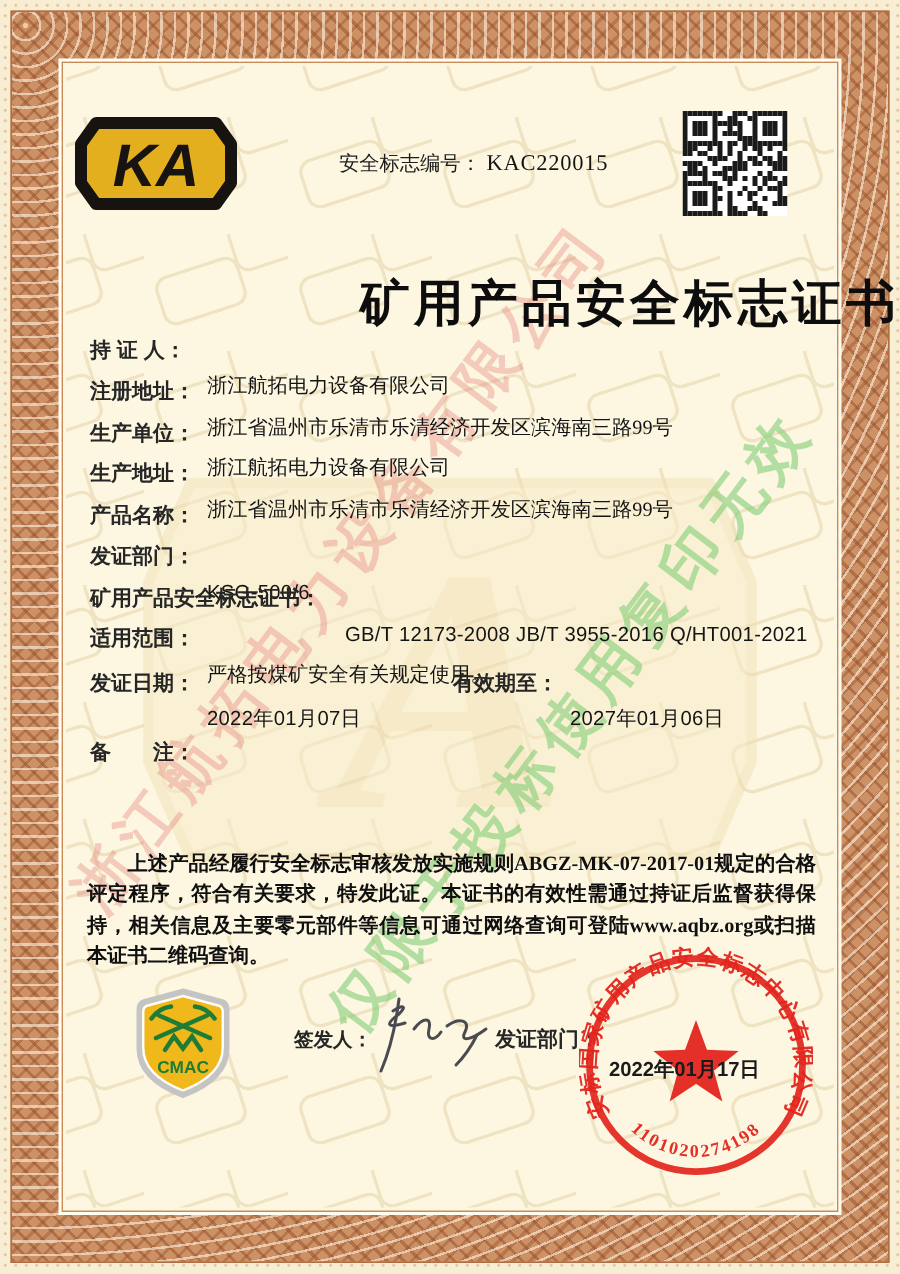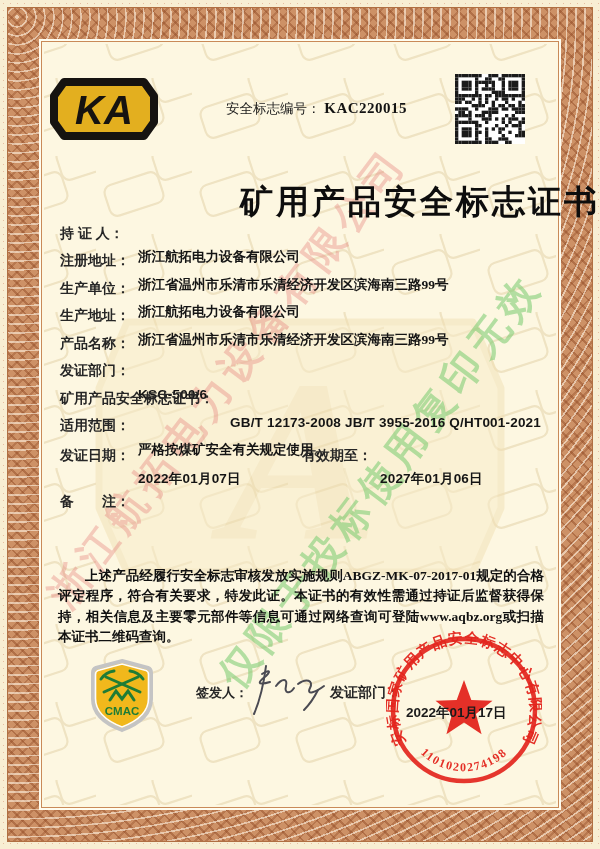--- a/index.html
+++ b/index.html
@@ -34,21 +34,21 @@
   .qr{position:absolute;left:455px;top:74px;width:70px;height:70px;}
   
   .title{position:absolute;left:0;top:180px;width:600px;text-align:right;
          font-size:33px;font-weight:bold;color:#0d0d0d;letter-spacing:3px;
          font-family:"Liberation Serif", serif;}
   
   .fields{position:absolute;left:60px;top:220px;width:486px;}
   .row{height:27.5px;display:flex;align-items:center;}
   .lbl{font-size:14px;font-weight:bold;color:#262626;white-space:nowrap;min-width:78px;}
   .lbl.wide{min-width:0;}
-  .val{font-size:13.5px;font-weight:bold;color:#141414;white-space:nowrap;
+  .val{font-size:13.5px;font-weight:normal;color:#141414;white-space:nowrap;
        font-family:"Liberation Serif", serif;margin-top:47px;}
   .val.mono{font-family:"Liberation Sans", sans-serif;letter-spacing:.2px;}
   .row.std .val{margin-left:16px;}
   .row.dates{margin-top:2px;}
   .row.dates .val{width:108px;}
   .row.dates .lbl2{margin-left:56px;}
   .row.remark{margin-top:19px;}
   
   .statement{position:absolute;left:58px;top:566px;width:486px;
              font-size:13.5px;font-weight:bold;color:#101010;line-height:1.5;

